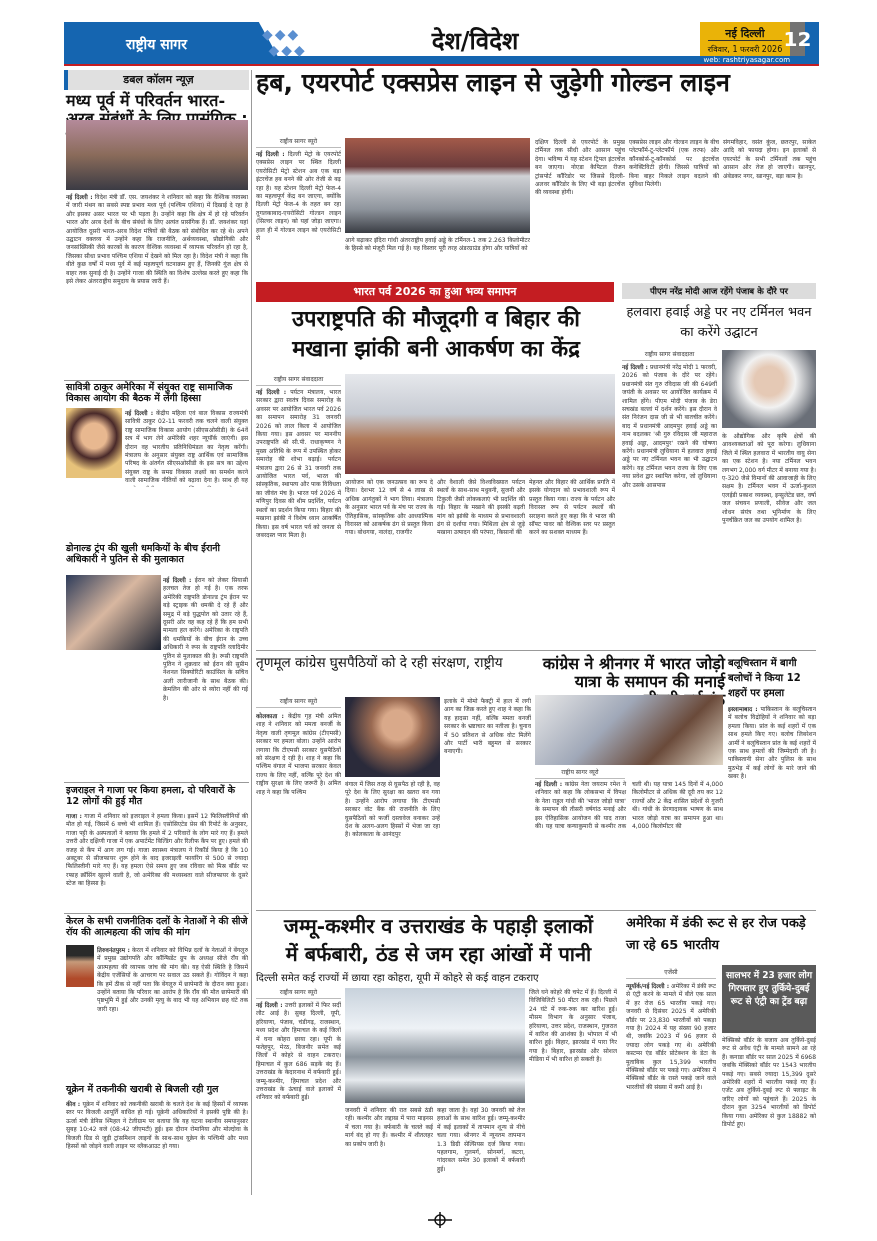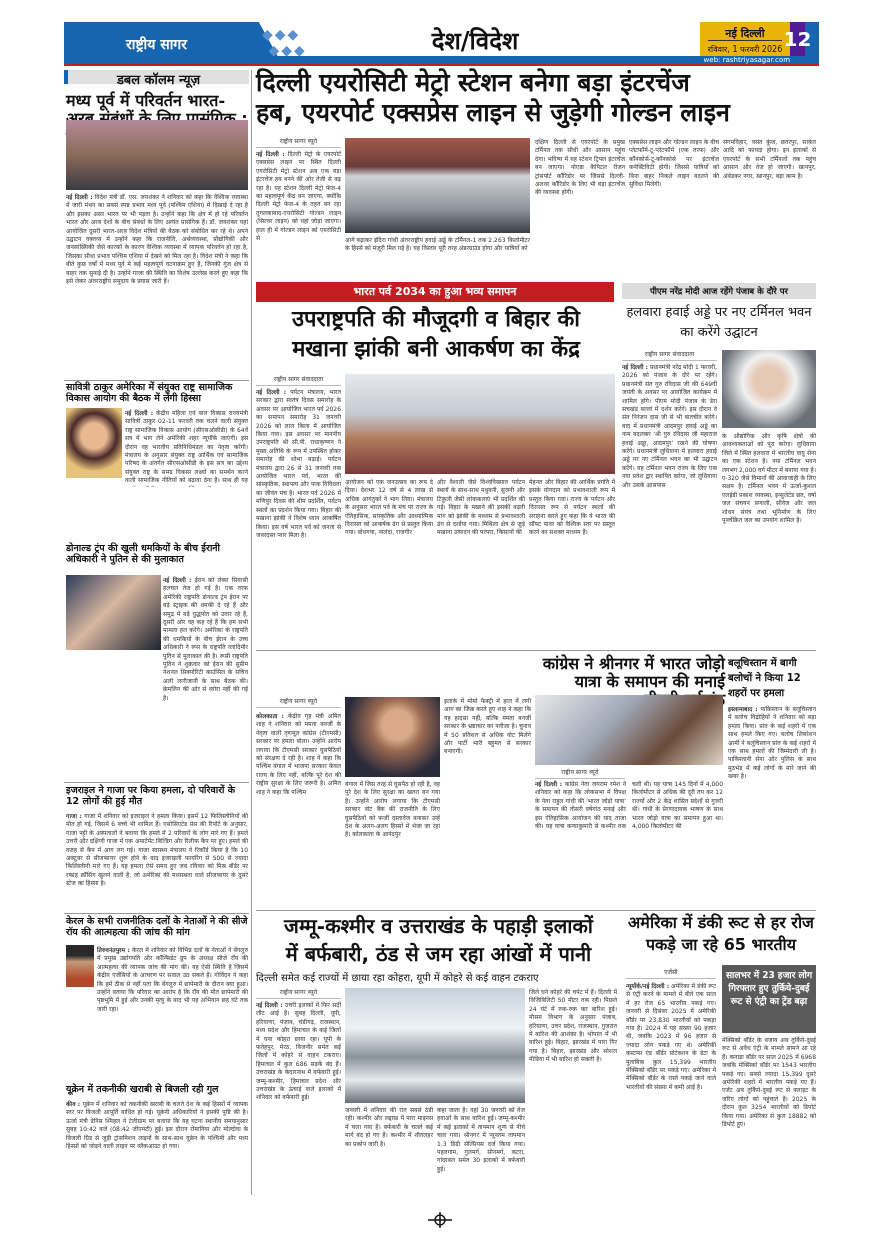--- a/index.html
+++ b/index.html
@@ -6,21 +6,21 @@
 body{width:877px;height:1241px;background:#fff;font-family:"DejaVu Sans",sans-serif;color:#111;position:relative;overflow:hidden}
 .abs{position:absolute}
 .masthead{left:64px;top:22px;width:755px;height:42px;background:#1565b0}
 .mast-logo{left:64px;top:22px;width:185px;height:42px;background:#1565b0;color:#fff;font-weight:bold;font-size:14px;display:flex;align-items:center;justify-content:center}
 .mast-center{left:240px;top:22px;width:470px;height:34px;background:#fff;clip-path:polygon(4% 0,100% 0,100% 100%,8% 100%);display:flex;align-items:center;justify-content:center;font-weight:bold;font-size:24px;color:#111}
 .mast-dots{left:262px;top:26px;width:60px;height:26px;font-size:14px;color:#5a8fd0;letter-spacing:2px}
 .mast-right{left:700px;top:22px;width:90px;height:34px;background:#eab308;text-align:center}
 .mast-city{font-size:11px;font-weight:bold;border-bottom:1px solid #333;margin:3px 8px 2px}
 .mast-date{font-size:8px}
 .mast-web{left:650px;top:56px;width:140px;height:8px;font-size:7px;color:#fff;text-align:right}
-.page-no{left:790px;top:22px;width:15px;height:34px;background:#4c1d95;color:#fff;font-weight:bold;font-size:20px;display:flex;align-items:center;justify-content:center}
+.page-no{left:790px;top:22px;width:15px;height:34px;background:#737373;color:#fff;font-weight:bold;font-size:20px;display:flex;align-items:center;justify-content:center}
 .redline{left:64px;top:64px;width:755px;height:2px;background:#c41d22}
 .col{font-size:6px;line-height:8.4px;color:#333;text-align:justify;overflow:hidden}
 .hl-big{font-weight:bold;color:#111;line-height:1.15}
 .byline{font-size:6px;color:#333;text-align:center;border-bottom:1px solid #bbb;padding-bottom:2px}
 .img{background:linear-gradient(135deg,#8a7a6a,#c9b8a4 40%,#6d5a4a)}
 .sep-v{background:#999;width:1px}
 .sep-h{background:#999;height:1px}
 .label-bar{background:#e0e0e0;border-left:4px solid #1565b0;font-weight:bold;text-align:center}
 .red-bar{background:#c41d22;color:#fff;font-weight:bold;text-align:center}
 .gray-box{background:#5a5a5a;color:#fff;font-weight:bold}
@@ -35,21 +35,21 @@
 <div class="abs mast-center">देश/विदेश</div>
 <div class="abs mast-dots">◆◆◆<br>&nbsp;◆◆◆</div>
 <div class="abs mast-right">
   <div class="mast-city">नई दिल्ली</div>
   <div class="mast-date">रविवार, 1 फरवरी 2026</div>
 </div>
 <div class="abs mast-web">web: rashtriyasagar.com</div>
 <div class="abs page-no">12</div>
 <div class="abs redline"></div>
 
-<div class="abs label-bar" style="left:64px;top:70px;width:185px;height:14px;font-size:13px;line-height:20px">डबल कॉलम न्यूज़</div>
+<div class="abs label-bar" style="left:64px;top:70px;width:185px;height:20px;font-size:11px;line-height:20px">डबल कॉलम न्यूज़</div>
 
 <div class="abs hl-big" style="left:66px;top:92px;width:182px;font-size:16px">मध्य पूर्व में परिवर्तन भारत-अरब संबंधों के लिए प्रासंगिक : एस जयशंकर</div>
 <div class="abs img" style="left:66px;top:120px;width:182px;height:70px;background:linear-gradient(180deg,#b48a9a,#8a6b5a 50%,#3b3b44)"></div>
 <div class="abs col" style="left:66px;top:193px;width:182px;height:185px"><b>नई दिल्ली :</b> <span>विदेश मंत्री डॉ. एस. जयशंकर ने शनिवार को कहा कि वैश्विक व्यवस्था में जारी मंथन का सबसे स्पष्ट प्रभाव मध्य पूर्व (पश्चिम एशिया) में दिखाई दे रहा है और इसका असर भारत पर भी पड़ता है। उन्होंने कहा कि क्षेत्र में हो रहे परिवर्तन भारत और अरब देशों के बीच संबंधों के लिए अत्यंत प्रासंगिक हैं। डॉ. जयशंकर यहां आयोजित दूसरी भारत-अरब विदेश मंत्रियों की बैठक को संबोधित कर रहे थे। अपने उद्घाटन वक्तव्य में उन्होंने कहा कि राजनीति, अर्थव्यवस्था, प्रौद्योगिकी और जनसांख्यिकी जैसे कारकों के कारण वैश्विक व्यवस्था में व्यापक परिवर्तन हो रहा है, जिसका सीधा प्रभाव पश्चिम एशिया में देखने को मिल रहा है। विदेश मंत्री ने कहा कि बीते कुछ वर्षों में मध्य पूर्व में कई महत्वपूर्ण घटनाक्रम हुए हैं, जिनकी गूंज क्षेत्र से बाहर तक सुनाई दी है। उन्होंने गाजा की स्थिति का विशेष उल्लेख करते हुए कहा कि इसे लेकर अंतरराष्ट्रीय समुदाय के प्रयास जारी हैं।</span></div>
 
 <div class="abs sep-h" style="left:64px;top:380px;width:185px"></div>
 <div class="abs hl-big" style="left:66px;top:382px;width:182px;font-size:9.5px">सावित्री ठाकुर अमेरिका में संयुक्त राष्ट्र सामाजिक विकास आयोग की बैठक में लेंगी हिस्सा</div>
 <div class="abs img" style="left:66px;top:408px;width:56px;height:70px;background:radial-gradient(circle at 50% 40%,#e8b890 25%,#4a2a2a 45%,#e7c27a 70%)"></div>
 <div class="abs col" style="left:125px;top:409px;width:123px;height:78px"><b>नई दिल्ली :</b> <span>केंद्रीय महिला एवं बाल विकास राज्यमंत्री सावित्री ठाकुर 02-11 फरवरी तक चलने वाली संयुक्त राष्ट्र सामाजिक विकास आयोग (सीएसओसीडी) के 64वें सत्र में भाग लेने अमेरिकी शहर न्यूयॉर्क जाएंगी। इस दौरान वह भारतीय प्रतिनिधिमंडल का नेतृत्व करेंगी। मंत्रालय के अनुसार संयुक्त राष्ट्र आर्थिक एवं सामाजिक परिषद के अंतर्गत सीएसओसीडी के इस सत्र का उद्देश्य संयुक्त राष्ट्र के समग्र विकास लक्ष्यों का समर्थन करने वाली सामाजिक नीतियों को बढ़ावा देना है। साथ ही यह आयोग गरीबी उन्मूलन, सामाजिक एकीकरण को बढ़ावा देने और सभी के लिए पूर्ण रोजगार तथा सम्मानजनक कार्य सुनिश्चित करने पर ध्यान केंद्रित करता है। इसके माध्यम से प्रतिनिधियों को एक दूसरे से संवाद स्थापित करने का मौका मिलता है।</span></div>
 <div class="abs col" style="left:66px;top:480px;width:182px;height:60px"></div>
@@ -66,32 +66,31 @@
 <div class="abs hl-big" style="left:66px;top:916px;width:182px;font-size:9.5px">केरल के सभी राजनीतिक दलों के नेताओं ने की सीजे रॉय की आत्महत्या की जांच की मांग</div>
 <div class="abs img" style="left:66px;top:945px;width:28px;height:42px;background:linear-gradient(180deg,#2a2a2a 25%,#c69a7a 40%,#b04a2a 80%)"></div>
 <div class="abs col" style="left:97px;top:946px;width:151px;height:135px"><b>तिरुवनंतपुरम :</b> <span>केरल में शनिवार को विभिन्न दलों के नेताओं ने बेंगलुरु में प्रमुख उद्योगपति और कॉन्फिडेंट ग्रुप के अध्यक्ष सीजे रॉय की आत्महत्या की व्यापक जांच की मांग की। यह ऐसी स्थिति है जिसमें केंद्रीय एजेंसियों के आचरण पर सवाल उठ सकते हैं। गोविंदन ने कहा कि हमें ठीक से नहीं पता कि बेंगलुरु में छापेमारी के दौरान क्या हुआ। उन्होंने बताया कि परिवार का आरोप है कि रॉय की मौत छापेमारी की पृष्ठभूमि में हुई और उनकी मृत्यु के बाद भी यह अभियान छह घंटे तक जारी रहा।</span></div>
 
 <div class="abs hl-big" style="left:66px;top:1084px;width:182px;font-size:9.5px">यूक्रेन में तकनीकी खराबी से बिजली रही गुल</div>
 <div class="abs col" style="left:66px;top:1100px;width:182px;height:95px"><b>कीव :</b> <span>यूक्रेन में शनिवार को तकनीकी खराबी के चलते देश के कई हिस्सों में व्यापक स्तर पर बिजली आपूर्ति बाधित हो गई। यूक्रेनी अधिकारियों ने इसकी पुष्टि की है। ऊर्जा मंत्री डेनिस श्मिहल ने टेलीग्राम पर बताया कि यह घटना स्थानीय समयानुसार सुबह 10:42 बजे (08:42 जीएमटी) हुई। इस दौरान रोमानिया और मोल्दोवा के बिजली ग्रिड से जुड़ी ट्रांसमिशन लाइनों के साथ-साथ यूक्रेन के पश्चिमी और मध्य हिस्सों को जोड़ने वाली लाइन पर ब्लैकआउट हो गया।</span></div>
 
 <div class="abs sep-v" style="left:251px;top:70px;height:1125px"></div>
 
 <div class="abs hl-big" style="left:256px;top:68px;width:560px;font-size:25px;line-height:30px">
-  <div>दिल्ली एयरोसिटी मेट्रो स्टेशन बनेगा बड़ा इंटरचेंज</div>
   <div>हब, एयरपोर्ट एक्सप्रेस लाइन से जुड़ेगी गोल्डन लाइन</div>
 </div>
 <div class="abs byline" style="left:256px;top:137px;width:85px">राष्ट्रीय सागर ब्यूरो</div>
 <div class="abs col" style="left:256px;top:150px;width:85px;height:118px"><b>नई दिल्ली :</b> <span>दिल्ली मेट्रो के एयरपोर्ट एक्सप्रेस लाइन पर स्थित दिल्ली एयरोसिटी मेट्रो स्टेशन अब एक बड़ा इंटरचेंज हब बनने की ओर तेजी से बढ़ रहा है। यह स्टेशन दिल्ली मेट्रो फेज-4 का महत्वपूर्ण केंद्र बन जाएगा, क्योंकि दिल्ली मेट्रो फेज-4 के तहत बन रहा तुगलकाबाद-एयरोसिटी गोल्डन लाइन (सिल्वर लाइन) को यहां जोड़ा जाएगा। हाल ही में गोल्डन लाइन को एयरोसिटी से</span></div>
 <div class="abs img" style="left:345px;top:138px;width:185px;height:95px;background:linear-gradient(180deg,#a35a4a 0%,#6b3b3b 30%,#d0d2d6 40%,#8e949c 75%,#3a3d44)"></div>
 <div class="abs col" style="left:345px;top:236px;width:185px;height:34px">आगे बढ़ाकर इंदिरा गांधी अंतरराष्ट्रीय हवाई अड्डे के टर्मिनल-1 तक 2.263 किलोमीटर के हिस्से को मंजूरी मिल गई है। यह विस्तार पूरी तरह अंडरग्राउंड होगा और यात्रियों को</div>
 <div class="abs col" style="left:535px;top:138px;width:90px;height:132px">दक्षिण दिल्ली से एयरपोर्ट के प्रमुख टर्मिनल तक सीधी और आसान पहुंच देगा। भविष्य में यह स्टेशन ट्रिपल इंटरचेंज बन जाएगा। नोएडा कैपिटल रीजन ट्रांसपोर्ट कॉरिडोर पर जिससे दिल्ली-अलवर कॉरिडोर के लिए भी बड़ा इंटरचेंज की व्यवस्था होगी।</div>
 <div class="abs col" style="left:629px;top:138px;width:90px;height:132px">एक्सप्रेस लाइन और गोल्डन लाइन के बीच प्लेटफॉर्म-टू-प्लेटफॉर्म (एक तरफ) और कॉनकोर्स-टू-कॉनकोर्स पर इंटरचेंज कनेक्टिविटी होगी। जिससे यात्रियों को बिना बाहर निकले लाइन बदलने की सुविधा मिलेगी।</div>
 <div class="abs col" style="left:723px;top:138px;width:93px;height:132px">संगमविहार, वसंत कुंज, छतरपुर, साकेत आदि को फायदा होगा। इन इलाकों से एयरपोर्ट के सभी टर्मिनलों तक पहुंच आसान और तेज हो जाएगी। खानपुर, अंबेडकर नगर, खानपुर, बड़ा काम है।</div>
 
-<div class="abs red-bar" style="left:256px;top:282px;width:358px;height:20px;font-size:11px;line-height:20px">भारत पर्व 2034 का हुआ भव्य समापन</div>
+<div class="abs red-bar" style="left:256px;top:282px;width:358px;height:20px;font-size:11px;line-height:20px">भारत पर्व 2026 का हुआ भव्य समापन</div>
 <div class="abs hl-big" style="left:256px;top:304px;width:360px;font-size:22px;line-height:30px;text-align:center">
   <div>उपराष्ट्रपति की मौजूदगी व बिहार की</div>
   <div>मखाना झांकी बनी आकर्षण का केंद्र</div>
 </div>
 <div class="abs byline" style="left:256px;top:375px;width:85px">राष्ट्रीय सागर संवाददाता</div>
 <div class="abs col" style="left:256px;top:388px;width:85px;height:215px"><b>नई दिल्ली :</b> <span>पर्यटन मंत्रालय, भारत सरकार द्वारा स्वतंत्र दिवस समारोह के अवसर पर आयोजित भारत पर्व 2026 का समापन समारोह 31 जनवरी 2026 को लाल किला में आयोजित किया गया। इस अवसर पर माननीय उपराष्ट्रपति श्री सी.पी. राधाकृष्णन ने मुख्य अतिथि के रूप में उपस्थित होकर समारोह की शोभा बढ़ाई। पर्यटन मंत्रालय द्वारा 26 से 31 जनवरी तक आयोजित भारत पर्व, भारत की सांस्कृतिक, स्थापत्य और पाक विविधता का जीवंत मंच है। भारत पर्व 2026 में मणिपुर दिवस की थीम प्रदर्शित, पर्यटन स्थलों का प्रदर्शन किया गया। बिहार की मखाना झांकी ने विशेष ध्यान आकर्षित किया। इस वर्ष भारत पर्व को जनता से जबरदस्त प्यार मिला है।</span></div>
 <div class="abs img" style="left:345px;top:374px;width:270px;height:100px;background:linear-gradient(180deg,#e6e8ec 0%,#c6cad2 40%,#b07a5a 65%,#7a3a3a)"></div>
 <div class="abs col" style="left:345px;top:478px;width:88px;height:125px">आयोजन को एक जनउत्सव का रूप दे दिया। देशभर 12 वर्ष से 4 लाख से अधिक आगंतुकों ने भाग लिया। मंत्रालय के अनुसार भारत पर्व के मंच पर राज्य के ऐतिहासिक, सांस्कृतिक और आध्यात्मिक विरासत को आकर्षक ढंग से प्रस्तुत किया गया। बोधगया, नालंदा, राजगीर</div>
 <div class="abs col" style="left:437px;top:478px;width:88px;height:125px">और वैशाली जैसे विश्वविख्यात पर्यटन स्थलों के साथ-साथ मधुबनी, सुजनी और टिकुली जैसी लोककलाएं भी प्रदर्शित की गईं। बिहार के मखाने की इसकी बढ़ती मांग को झांकी के माध्यम से प्रभावशाली ढंग से दर्शाया गया। मिथिला क्षेत्र से जुड़े मखाना उत्पादन की परंपरा, किसानों की</div>
 <div class="abs col" style="left:529px;top:478px;width:86px;height:125px">मेहनत और बिहार की आर्थिक प्रगति में इसके योगदान को प्रभावशाली रूप में प्रस्तुत किया गया। राज्य के पर्यटन और विरासत रूप से पर्यटन स्थलों की सराहना करते हुए कहा कि ये भारत की सॉफ्ट पावर को वैश्विक स्तर पर प्रस्तुत करने का सशक्त माध्यम हैं।</div>
@@ -99,20 +98,21 @@
 <div class="abs kick-bar" style="left:622px;top:283px;width:194px;height:16px;font-size:8.5px;line-height:16px">पीएम नरेंद्र मोदी आज रहेंगे पंजाब के दौरे पर</div>
 <div class="abs" style="left:622px;top:302px;width:194px;font-size:13px;line-height:20px;text-align:center;color:#111">हलवारा हवाई अड्डे पर नए टर्मिनल भवन का करेंगे उद्घाटन</div>
 <div class="abs byline" style="left:622px;top:350px;width:95px">राष्ट्रीय सागर संवाददाता</div>
 <div class="abs img" style="left:722px;top:350px;width:94px;height:78px;background:radial-gradient(circle at 50% 40%,#e5c9b5 22%,#f1f1f1 40%,#6a6f78 75%)"></div>
 <div class="abs col" style="left:622px;top:363px;width:95px;height:240px"><b>नई दिल्ली :</b> <span>प्रधानमंत्री नरेंद्र मोदी 1 फरवरी, 2026 को पंजाब के दौरे पर रहेंगे। प्रधानमंत्री संत गुरु रविदास जी की 649वीं जयंती के अवसर पर आयोजित कार्यक्रम में शामिल होंगे। पीएम मोदी पंजाब के डेरा सचखंड बल्लां में दर्शन करेंगे। इस दौरान वे संत निरंजन दास जी से भी बातचीत करेंगे। बाद में प्रधानमंत्री आदमपुर हवाई अड्डे का नाम बदलकर 'श्री गुरु रविदास जी महाराज हवाई अड्डा, आदमपुर' रखने की घोषणा करेंगे। प्रधानमंत्री लुधियाना में हलवारा हवाई अड्डे पर नए टर्मिनल भवन का भी उद्घाटन करेंगे। यह टर्मिनल भवन राज्य के लिए एक नया प्रवेश द्वार स्थापित करेगा, जो लुधियाना और उसके आसपास</span></div>
 <div class="abs col" style="left:722px;top:432px;width:94px;height:210px">के औद्योगिक और कृषि क्षेत्रों की आवश्यकताओं को पूरा करेगा। लुधियाना जिले में स्थित हलवारा में भारतीय वायु सेना का एक स्टेशन है। नया टर्मिनल भवन लगभग 2,000 वर्ग मीटर में बनाया गया है। ए-320 जैसे विमानों की आवाजाही के लिए सक्षम है। टर्मिनल भवन में ऊर्जा-कुशल एलईडी प्रकाश व्यवस्था, इन्सुलेटेड छत, वर्षा जल संचयन प्रणाली, सीवेज और जल शोधन संयंत्र तथा भूनिर्माण के लिए पुनर्चक्रित जल का उपयोग शामिल है।</div>
 
 <div class="abs sep-h" style="left:256px;top:650px;width:560px"></div>
 
 <div class="abs" style="left:256px;top:652px;width:275px;font-size:13.5px;line-height:20px;color:#111">
+  <div>तृणमूल कांग्रेस घुसपैठियों को दे रही संरक्षण, राष्ट्रीय</div>
 </div>
 <div class="abs byline" style="left:256px;top:697px;width:85px">राष्ट्रीय सागर ब्यूरो</div>
 <div class="abs col" style="left:256px;top:712px;width:85px;height:165px"><b>कोलकाता :</b> <span>केंद्रीय गृह मंत्री अमित शाह ने शनिवार को ममता बनर्जी के नेतृत्व वाली तृणमूल कांग्रेस (टीएमसी) सरकार पर हमला बोला। उन्होंने आरोप लगाया कि टीएमसी सरकार घुसपैठियों को संरक्षण दे रही है। शाह ने कहा कि पश्चिम बंगाल में भाजपा सरकार केवल राज्य के लिए नहीं, बल्कि पूरे देश की राष्ट्रीय सुरक्षा के लिए जरूरी है। अमित शाह ने कहा कि पश्चिम</span></div>
 <div class="abs img" style="left:345px;top:697px;width:95px;height:80px;background:radial-gradient(circle at 55% 35%,#d9a98a 20%,#9a6a52 35%,#2a2a3a 70%)"></div>
 <div class="abs col" style="left:345px;top:780px;width:95px;height:97px">बंगाल में जिस तरह से घुसपैठ हो रही है, वह पूरे देश के लिए सुरक्षा का खतरा बन गया है। उन्होंने आरोप लगाया कि टीएमसी सरकार वोट बैंक की राजनीति के लिए घुसपैठियों को फर्जी दस्तावेज बनाकर उन्हें देश के अलग-अलग हिस्सों में भेजा जा रहा है। कोलकाता के आनंदपुर</div>
 <div class="abs col" style="left:444px;top:697px;width:87px;height:180px">इलाके में मोमो फैक्ट्री में हाल में लगी आग का जिक्र करते हुए शाह ने कहा कि यह हादसा नहीं, बल्कि ममता बनर्जी सरकार के भ्रष्टाचार का नतीजा है। चुनाव में 50 प्रतिशत से अधिक वोट मिलेंगे और पार्टी भारी बहुमत से सरकार बनाएगी।</div>
 
 <div class="abs hl-big" style="left:535px;top:655px;width:190px;font-size:16px;line-height:18px;text-align:right">कांग्रेस ने श्रीनगर में भारत जोड़ो यात्रा के समापन की मनाई तीसरी वर्षगांठ</div>
 <div class="abs img" style="left:535px;top:695px;width:188px;height:70px;background:linear-gradient(135deg,#e8e8e8,#a0a8b8 40%,#6a4a3a 70%,#e0d6c6)"></div>
 <div class="abs byline" style="left:535px;top:768px;width:90px">राष्ट्रीय सागर ब्यूरो</div>
@@ -128,21 +128,21 @@
   <div>में बर्फबारी, ठंड से जम रहा आंखों में पानी</div>
 </div>
 <div class="abs" style="left:256px;top:970px;width:365px;font-size:10px;text-align:left;color:#111">दिल्ली समेत कई राज्यों में छाया रहा कोहरा, यूपी में कोहरे से कई वाहन टकराए</div>
 <div class="abs byline" style="left:256px;top:988px;width:85px">राष्ट्रीय सागर ब्यूरो</div>
 <div class="abs col" style="left:256px;top:1001px;width:85px;height:195px"><b>नई दिल्ली :</b> <span>उत्तरी इलाकों में फिर सर्दी लौट आई है। सुबह दिल्ली, यूपी, हरियाणा, पंजाब, चंडीगढ़, राजस्थान, मध्य प्रदेश और हिमाचल के कई जिलों में घना कोहरा छाया रहा। यूपी के फतेहपुर, मेरठ, बिजनौर समेत कई जिलों में कोहरे से वाहन टकराए। हिमाचल में कुल 686 सड़कें बंद हैं। उत्तराखंड के केदारनाथ में बर्फबारी हुई। जम्मू-कश्मीर, हिमाचल प्रदेश और उत्तराखंड के ऊंचाई वाले इलाकों में शनिवार को बर्फबारी हुई।</span></div>
 <div class="abs img" style="left:345px;top:988px;width:180px;height:115px;background:linear-gradient(180deg,#c8d2dc 0%,#eef2f6 35%,#8a939c 60%,#e6eaee 80%,#6a727a)"></div>
 <div class="abs col" style="left:345px;top:1106px;width:88px;height:90px">जनवरी में शनिवार की रात सबसे ठंडी रही। कश्मीर और लद्दाख में पारा माइनस में चला गया है। बर्फबारी के चलते कई मार्ग बंद हो गए हैं। कश्मीर में शीतलहर का प्रकोप जारी है।</div>
 <div class="abs col" style="left:437px;top:1106px;width:88px;height:90px">कहा जाता है। वहां 30 जनवरी को तेज हवाओं के साथ बारिश हुई। जम्मू-कश्मीर में कई इलाकों में तापमान शून्य से नीचे चला गया। श्रीनगर में न्यूनतम तापमान 1.3 डिग्री सेल्सियस दर्ज किया गया। पहलगाम, गुलमर्ग, सोनमर्ग, कटरा, गांदरबल समेत 30 इलाकों में बर्फबारी हुई।</div>
 <div class="abs col" style="left:529px;top:988px;width:88px;height:208px">जिले घने कोहरे की चपेट में हैं। दिल्ली में विजिबिलिटी 50 मीटर तक रही। पिछले 24 घंटे में रुक-रुक कर बारिश हुई। मौसम विभाग के अनुसार पंजाब, हरियाणा, उत्तर प्रदेश, राजस्थान, गुजरात में बारिश की आशंका है। भोपाल में भी बारिश हुई। बिहार, झारखंड में पारा गिर गया है। बिहार, झारखंड और सोशल मीडिया में भी बारिश हो सकती है।</div>
 
-<div class="abs hl-big" style="left:626px;top:912px;width:190px;font-size:16px;line-height:22px;text-align:center">अमेरिका में डंकी रूट से हर रोज पकड़े जा रहे 65 भारतीय</div>
+<div class="abs hl-big" style="left:626px;top:912px;width:190px;font-size:13px;line-height:22px;">अमेरिका में डंकी रूट से हर रोज पकड़े जा रहे 65 भारतीय</div>
 <div class="abs byline" style="left:626px;top:968px;width:90px">एजेंसी</div>
 <div class="abs col" style="left:626px;top:982px;width:90px;height:214px"><b>न्यूयॉर्क/नई दिल्ली :</b> <span>अमेरिका में डंकी रूट से एंट्री करने के मामले में बीते एक साल में हर रोज 65 भारतीय पकड़े गए। जनवरी से दिसंबर 2025 में अमेरिकी बॉर्डर पर 23,830 भारतीयों को पकड़ा गया है। 2024 में यह संख्या 90 हजार थी, जबकि 2023 में 96 हजार से ज्यादा लोग पकड़े गए थे। अमेरिकी कस्टम्स एंड बॉर्डर प्रोटेक्शन के डेटा के मुताबिक कुल 15,399 भारतीय मेक्सिको बॉर्डर पर पकड़े गए। अमेरिका में मेक्सिको बॉर्डर के रास्ते पकड़े जाने वाले भारतीयों की संख्या में कमी आई है।</span></div>
 <div class="abs gray-box" style="left:722px;top:965px;width:94px;height:68px;font-size:9px;line-height:13px;padding:4px;text-align:center">सालभर में 23 हजार लोग गिरफ्तार हुए तुर्किये-दुबई रूट से एंट्री का ट्रेंड बढ़ा</div>
 <div class="abs col" style="left:722px;top:1036px;width:94px;height:160px">मेक्सिको बॉर्डर के बजाय अब तुर्किये-दुबई रूट से अवैध एंट्री के मामले सामने आ रहे हैं। कनाडा बॉर्डर पर साल 2025 में 6968 जबकि मेक्सिको बॉर्डर पर 1543 भारतीय पकड़े गए। सबसे ज्यादा 15,399 दूसरे अमेरिकी शहरों में भारतीय पकड़े गए हैं। एजेंट अब तुर्किये-दुबई रूट से फ्लाइट के जरिए लोगों को पहुंचाते हैं। 2025 के दौरान कुल 3254 भारतीयों को डिपोर्ट किया गया। अमेरिका से कुल 18882 को डिपोर्ट हुए।</div>
 
 <div class="abs sep-v" style="left:619px;top:650px;height:0"></div>
 
 <div class="abs crosshair">
   <svg width="24" height="24" viewBox="0 0 24 24">
       <circle cx="12" cy="12" r="5" fill="none" stroke="#111" stroke-width="1.5"></circle>

